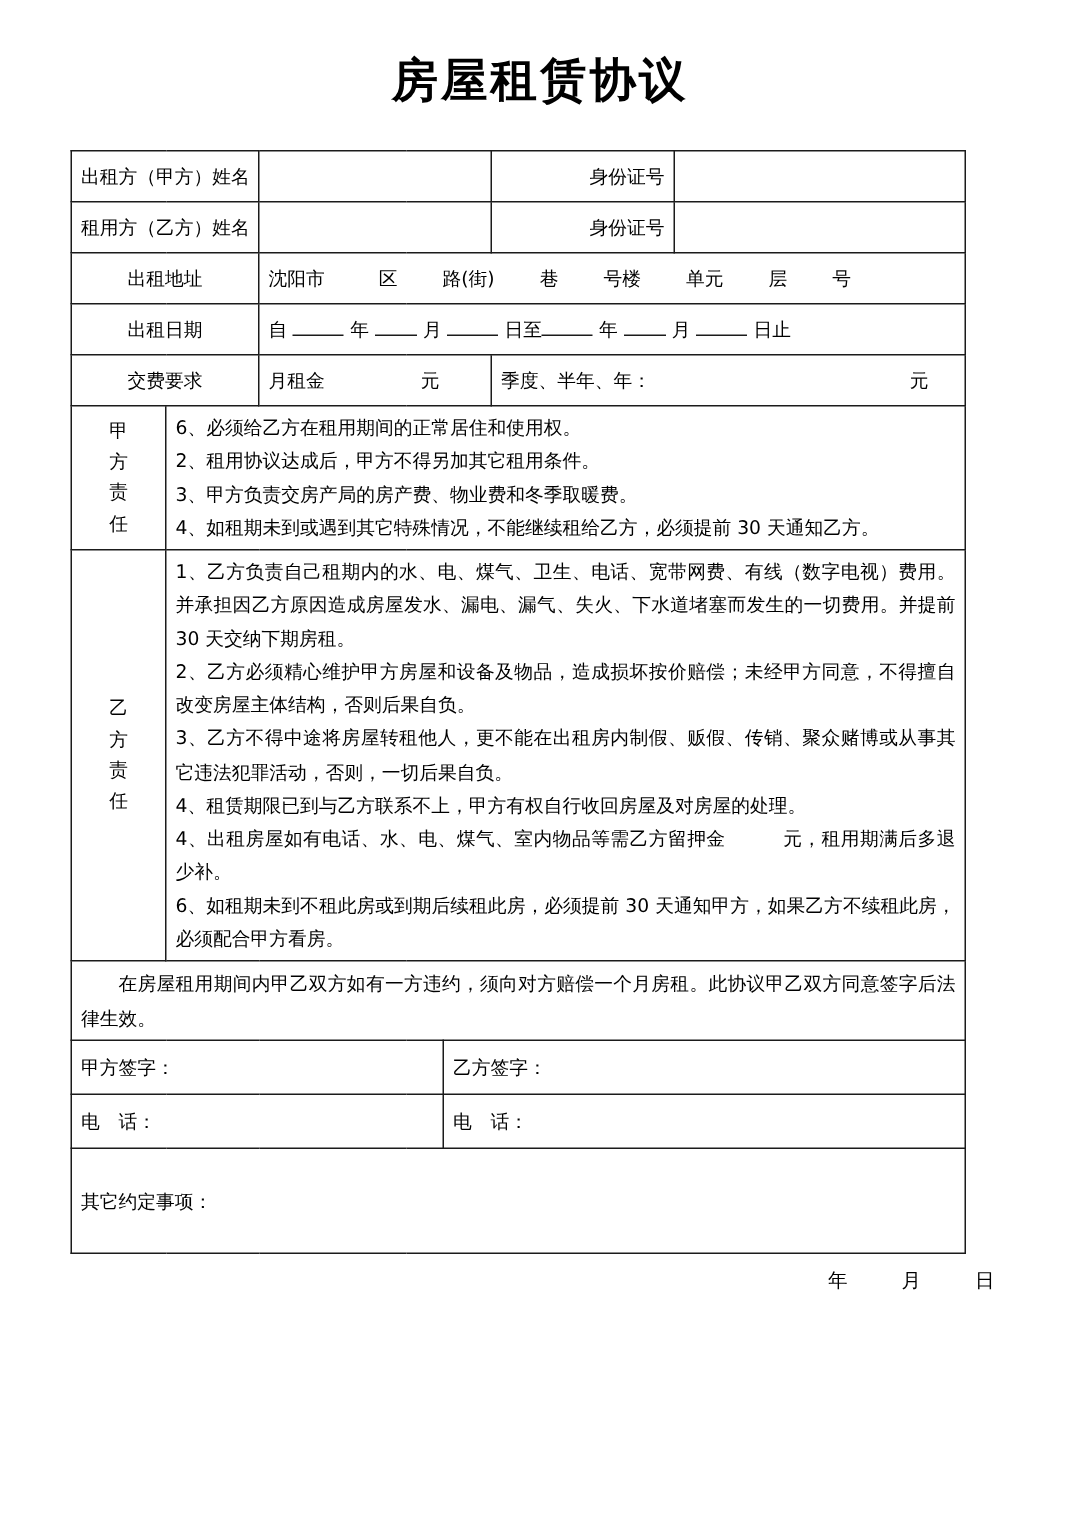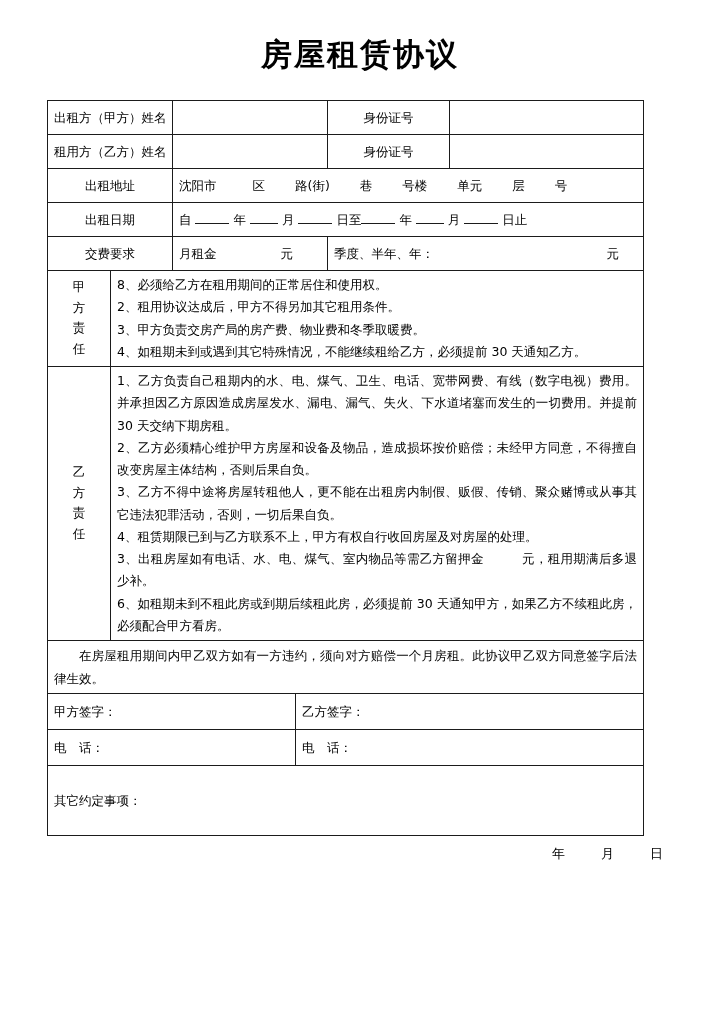--- a/index.html
+++ b/index.html
@@ -49,21 +49,21 @@
     font-size: 12.5px;
     line-height: 1.75;
   }
   table.doc td {
     border: 1px solid #1b1b1b;
     padding: 3px 6px;
     vertical-align: middle;
     box-sizing: border-box;
   }
 
-  .c-center { text-align: center; }
+  .c-center { text-align: right; }
   .c-left { text-align: left; }
 
   .row-h { height: 34px; }
   .label-cell { text-align: center; white-space: nowrap; }
 
   
   .vlabel {
     width: 63px;
     text-align: center;
     vertical-align: middle;
@@ -215,42 +215,42 @@
       <tr>
         <td class="vlabel">
           <span class="vstack">
             <span>甲</span>
             <span>方</span>
             <span>责</span>
             <span>任</span>
           </span>
         </td>
         <td class="clause-cell" colspan="7">
-          <p class="clause">8、必须给乙方在租用期间的正常居住和使用权。</p>
+          <p class="clause">6、必须给乙方在租用期间的正常居住和使用权。</p>
           <p class="clause">2、租用协议达成后，甲方不得另加其它租用条件。</p>
           <p class="clause">3、甲方负责交房产局的房产费、物业费和冬季取暖费。</p>
           <p class="clause">4、如租期未到或遇到其它特殊情况，不能继续租给乙方，必须提前 30 天通知乙方。</p>
         </td>
       </tr>
 
       <tr>
         <td class="vlabel">
           <span class="vstack">
             <span>乙</span>
             <span>方</span>
             <span>责</span>
             <span>任</span>
           </span>
         </td>
         <td class="clause-cell" colspan="7">
           <p class="clause">1、乙方负责自己租期内的水、电、煤气、卫生、电话、宽带网费、有线（数字电视）费用。并承担因乙方原因造成房屋发水、漏电、漏气、失火、下水道堵塞而发生的一切费用。并提前 30 天交纳下期房租。</p>
           <p class="clause">2、乙方必须精心维护甲方房屋和设备及物品，造成损坏按价赔偿；未经甲方同意，不得擅自改变房屋主体结构，否则后果自负。</p>
           <p class="clause">3、乙方不得中途将房屋转租他人，更不能在出租房内制假、贩假、传销、聚众赌博或从事其它违法犯罪活动，否则，一切后果自负。</p>
           <p class="clause">4、租赁期限已到与乙方联系不上，甲方有权自行收回房屋及对房屋的处理。</p>
-          <p class="clause">3、出租房屋如有电话、水、电、煤气、室内物品等需乙方留押金　　　元，租用期满后多退少补。</p>
+          <p class="clause">4、出租房屋如有电话、水、电、煤气、室内物品等需乙方留押金　　　元，租用期满后多退少补。</p>
           <p class="clause">6、如租期未到不租此房或到期后续租此房，必须提前 30 天通知甲方，如果乙方不续租此房，必须配合甲方看房。</p>
         </td>
       </tr>
 
 
       <tr>
         <td class="breach-cell" colspan="8">
           <span class="indent">在房屋租用期间内甲乙双方如有一方违约，须向对方赔偿一个月房租。此协议甲乙双方同意签字后法律生效。</span>
         </td>
       </tr>

